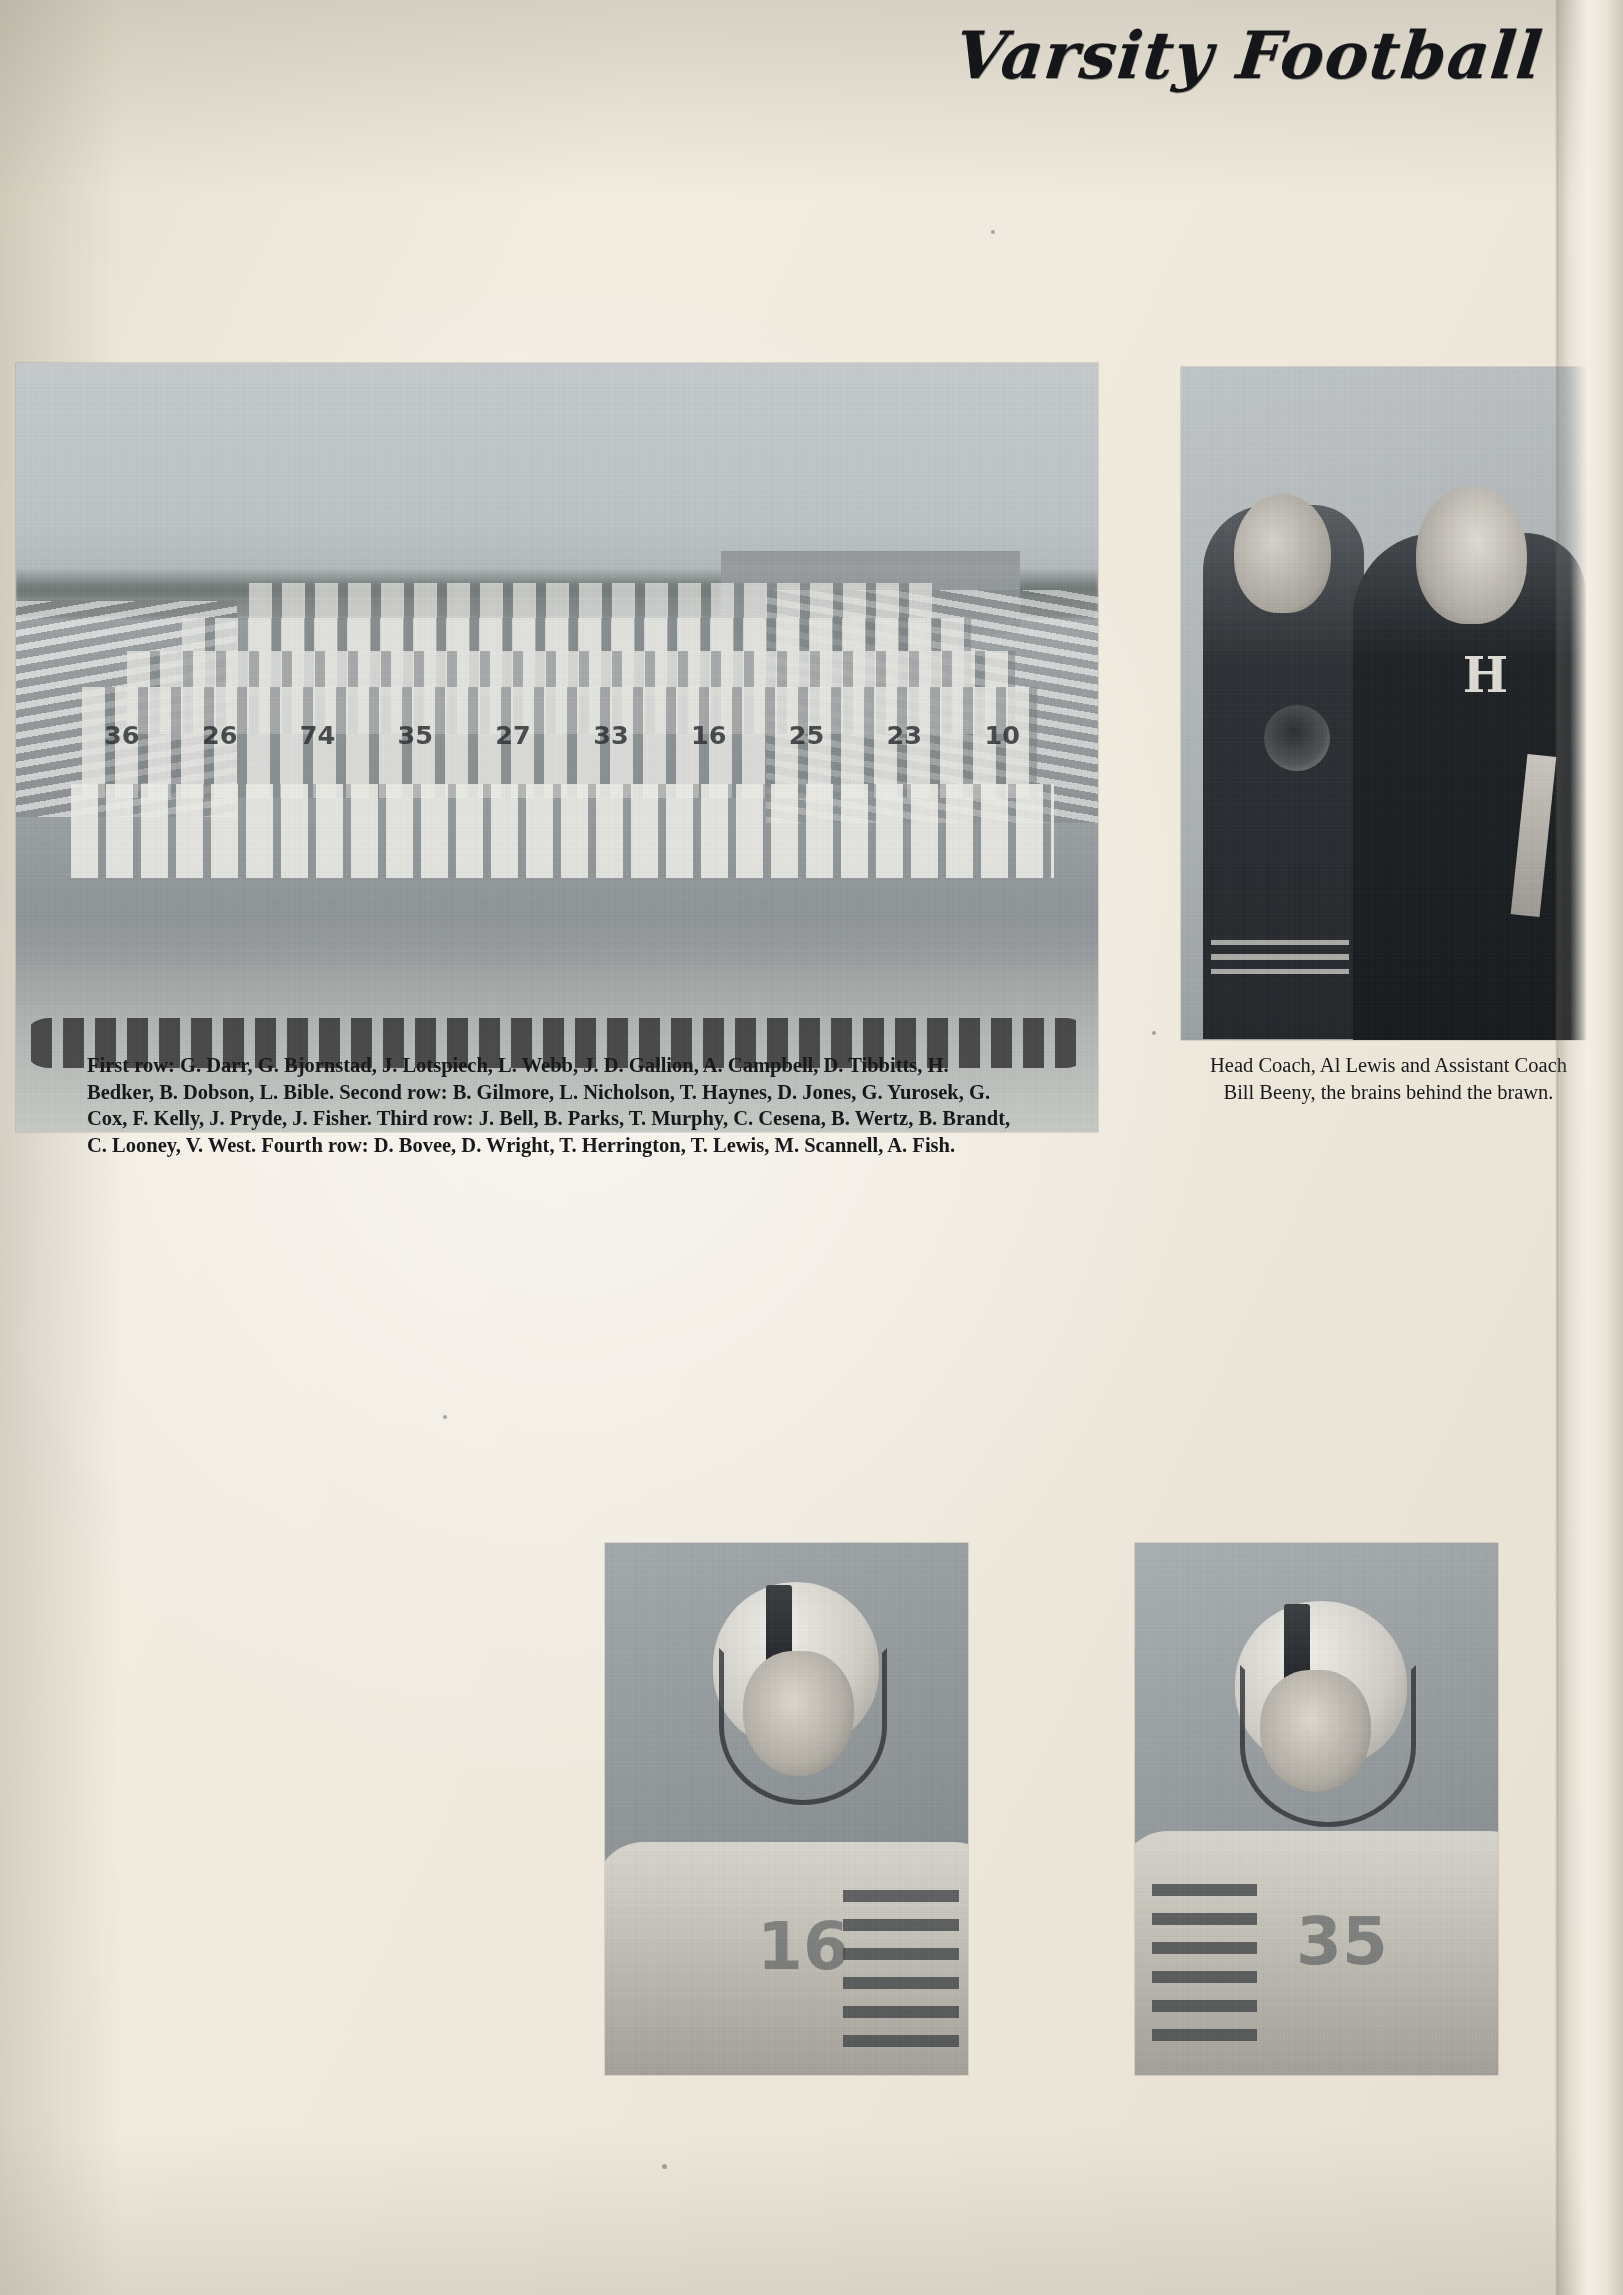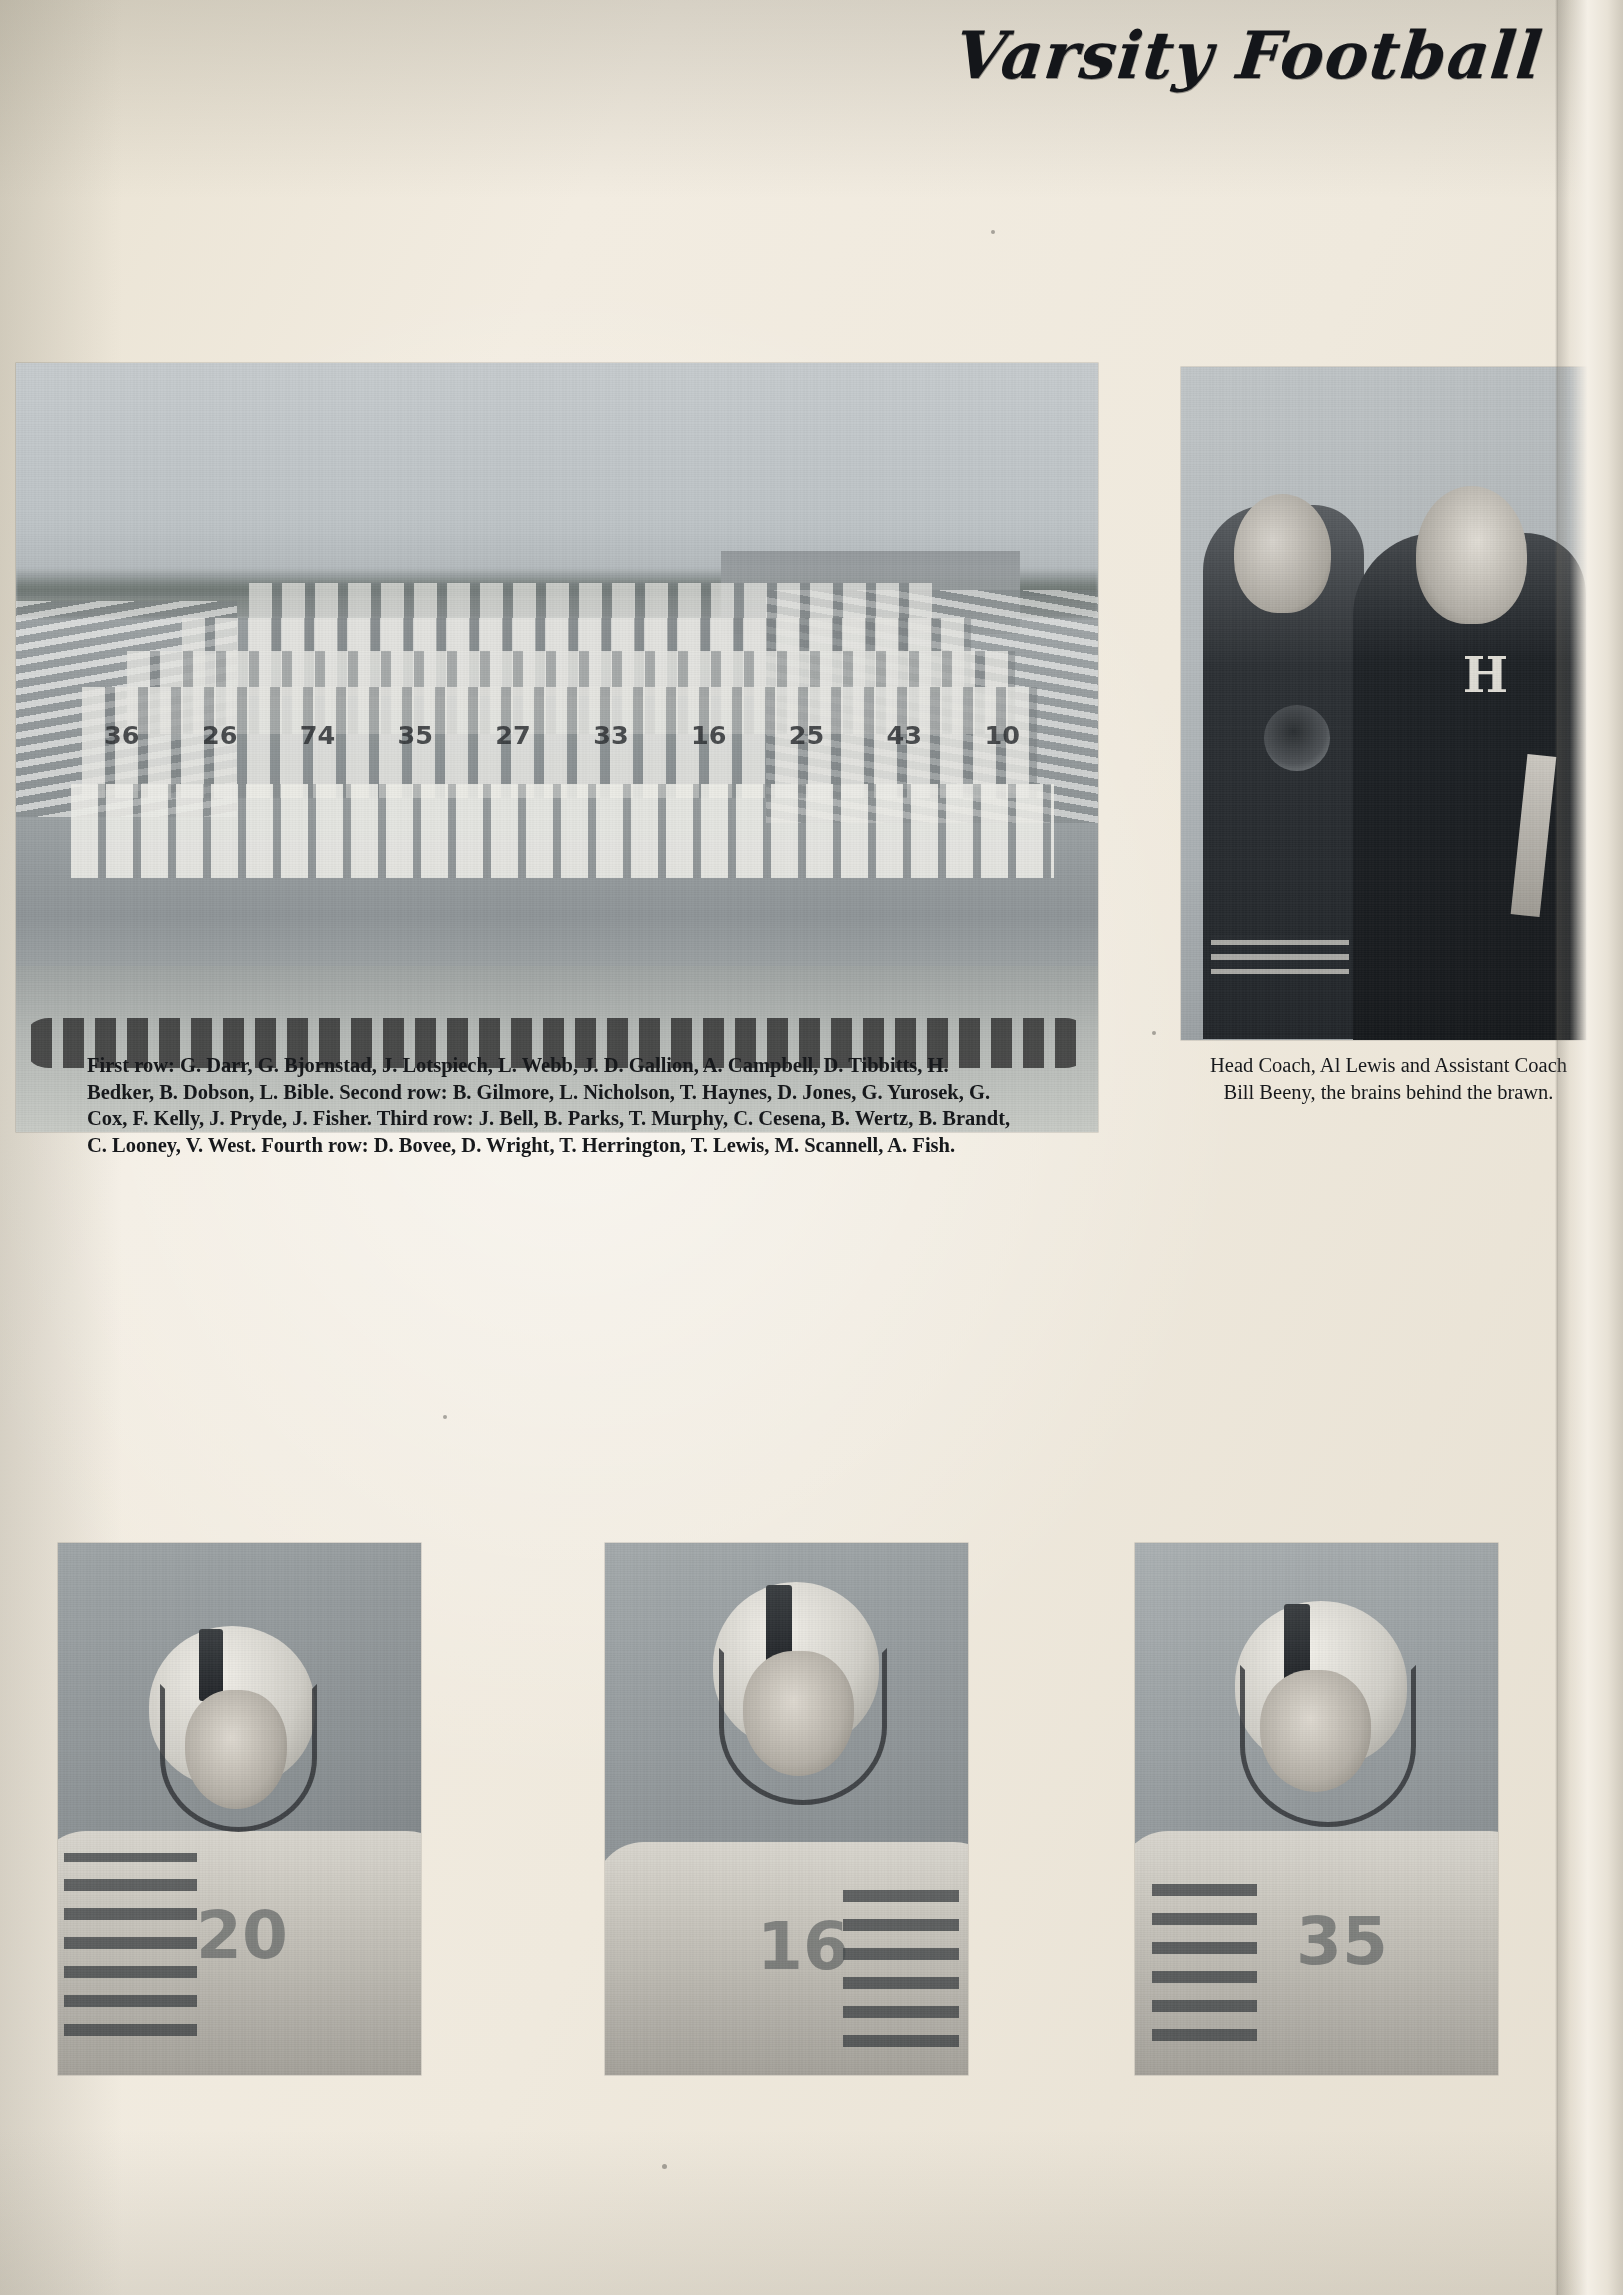--- a/index.html
+++ b/index.html
@@ -354,21 +354,21 @@
     <div class="rowA"></div>
     <div class="numbers">
       <span>36</span>
       <span>26</span>
       <span>74</span>
       <span>35</span>
       <span>27</span>
       <span>33</span>
       <span>16</span>
       <span>25</span>
-      <span>43</span>
+      <span>23</span>
       <span>10</span>
     </div>
     <div class="seats"></div>
     <div class="ballrow"></div>
     <div class="grain"></div>
   </div>
 
   <div class="photo" id="coaches-photo">
     <div class="bg"></div>
     <div class="coach-a"></div>
@@ -378,30 +378,20 @@
     <div class="coach-b"></div>
     <div class="head-b"></div>
     <div class="letter">H</div>
     <div class="stripe"></div>
     <div class="grain"></div>
   </div>
 
   <div class="caption" id="team-caption">First row: G. Darr, G. Bjornstad, J. Lotspiech, L. Webb, J. D. Gallion, A. Campbell, D. Tibbitts, H. Bedker, B. Dobson, L. Bible. Second row: B. Gilmore, L. Nicholson, T. Haynes, D. Jones, G. Yurosek, G. Cox, F. Kelly, J. Pryde, J. Fisher. Third row: J. Bell, B. Parks, T. Murphy, C. Cesena, B. Wertz, B. Brandt, C. Looney, V. West. Fourth row: D. Bovee, D. Wright, T. Herrington, T. Lewis, M. Scannell, A. Fish.</div>
   <div class="caption" id="coach-caption">Head Coach, Al Lewis and Assistant Coach Bill Beeny, the brains behind the brawn.</div>
 
-  <div class="photo player-photo" id="player-photo-1">
-    <div class="pl-body" style="left:-22px; top:288px; width:421px; height:266px;"></div>
-    <div class="pl-shoulder-stripes" style="left:5.5px; top:310px; width:133px; height:183px;"></div>
-    <div class="pl-num" style="left:138px; top:354px;">20</div>
-    <div class="pl-helmet" style="left:91px; top:83px; width:166px; height:161px;"></div>
-    <div class="pl-helmet-stripe" style="left:141px; top:86px; width:24px; height:72px;"></div>
-    <div class="pl-face" style="left:127px; top:147px; width:102px; height:119px;"></div>
-    <div class="pl-chinstrap" style="left:102px; top:141px; width:147px; height:138px;"></div>
-    <div class="grain"></div>
-  </div>
 
   <div class="photo player-photo" id="player-photo-2">
     <div class="pl-body" style="left:-11px; top:299px; width:410px; height:255px;"></div>
     <div class="pl-shoulder-stripes" style="left:238px; top:332px; width:116px; height:172px;"></div>
     <div class="pl-num" style="left:152px; top:365px;">16</div>
     <div class="pl-helmet" style="left:108px; top:39px; width:166px; height:166px;"></div>
     <div class="pl-helmet-stripe" style="left:161px; top:42px; width:25.5px; height:80px;"></div>
     <div class="pl-face" style="left:138px; top:108px; width:111px; height:125px;"></div>
     <div class="pl-chinstrap" style="left:114px; top:105px; width:158px; height:147px;"></div>
     <div class="grain"></div>

